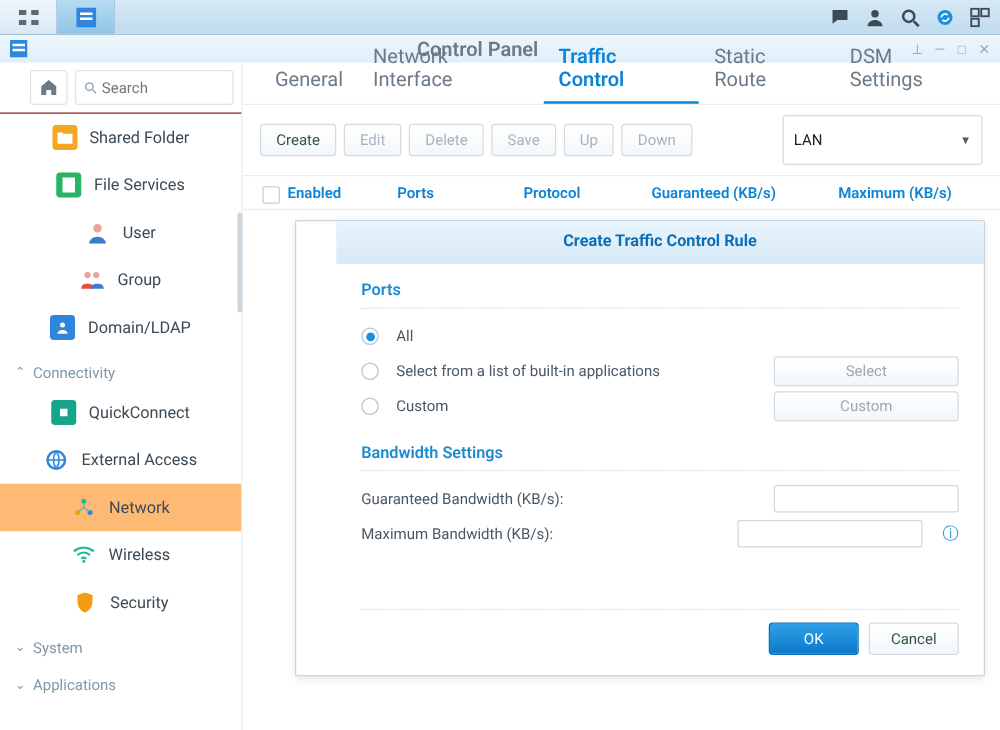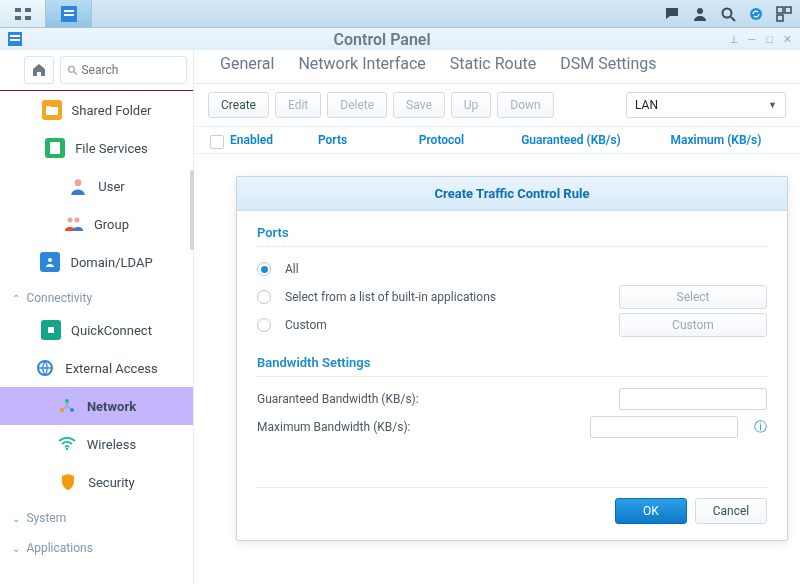--- a/index.html
+++ b/index.html
@@ -17,40 +17,40 @@
 .cp-winbtns { display: flex; gap: 10px; color: #9aaab5; font-size: 11px; }
 .cp-body { display: flex; height: 534px; }
 .sidebar { width: 194px; border-right: 1px solid #e6eef4; display: flex; flex-direction: column; position: relative; }
 .cp-body > .sidebar::after{ content:""; position:absolute; right:-1px; top:120px; width:4px; height:80px; background:#cdd6dd; border-radius:2px;}
 .sb-search-row { display: flex; align-items: center; padding: 6px 6px 6px 24px; gap: 6px; border-bottom: 1px solid #7f1d1d; }
 .home-btn { width: 30px; height: 28px; border: 1px solid #dbe4eb; border-radius: 3px; background: #fff; display: flex; align-items: center; justify-content: center; cursor: pointer; }
 .search-box { flex: 1; height: 28px; border: 1px solid #dbe4eb; border-radius: 3px; display: flex; align-items: center; padding: 0 6px; gap: 4px; }
 .search-box input { border: 0; outline: 0; width: 100%; font-size: 12px; color: #555; }
 .sb-list { overflow: hidden; }
 .sb-item { display: flex; align-items: center; gap: 10px; padding: 9px 24px; font-size: 13px; color: #3c4a55; cursor: pointer; justify-content: center; }
-.sb-item.active { background: #c4b5fd; font-weight: bold; }
+.sb-item.active { background: #fdba74; }
 .sb-ico { width: 20px; height: 20px; display: flex; align-items: center; justify-content: center; border-radius: 3px; }
 .sb-section { padding: 10px 12px 6px; font-size: 12px; color: #7e98ab; display:flex; align-items:center; gap:6px; cursor:pointer;}
 .chev { font-size: 10px; color:#7e98ab; }
 .main { flex: 1; display: flex; flex-direction: column; position:relative; }
 .tabs { display: flex; border-bottom: 1px solid #e6eef4; padding: 0 14px; height:34px; align-items:flex-end;}
 .tab { padding: 8px 12px; font-size: 16px; color: #6b7a86; cursor: pointer; border-bottom: 2px solid transparent; }
 .tab.active { color: #0a84d6; font-weight: 600; border-bottom-color: #0a84d6; }
 .toolbar { display:flex; align-items:center; padding: 8px 14px; gap:6px; border-bottom: 1px solid #e6eef4;}
 .tbtn { height: 26px; padding: 0 12px; font-size: 12px; border:1px solid #d2dbe2; border-radius:3px; background: linear-gradient(#fff,#f3f7fa); color:#354; cursor:pointer; }
 .tbtn.disabled { color:#a8b4bd; cursor:default; }
-.if-select { margin-left:auto; width:160px; height:26px; border:1px solid #d2dbe2; border-radius:3px; background:#fff; display:flex; align-items:center; padding:0 8px; font-size:12px; color:#222; cursor:pointer; }
+.if-select { margin-left:auto; width:160px; height:40px; border:1px solid #d2dbe2; border-radius:3px; background:#fff; display:flex; align-items:center; padding:0 8px; font-size:12px; color:#222; cursor:pointer; }
 .if-select .caret { margin-left:auto; font-size:9px; color:#556;}
 .thead { display:flex; border-bottom: 1px solid #e6eef4; padding: 6px 14px; font-size:12px; color:#0a84d6; font-weight:600;}
 .th { text-align:center; }
 .th.en{ width:70px; text-align:left; padding-left:22px; position:relative;}
 .th.en::before{content:""; position:absolute; left:2px; top:2px; width:12px; height:12px; border:1px solid #c5d0d8; border-radius:2px; background:#fff;}
 .th.po{ flex:1;} .th.pr{ flex:1;} .th.gu{ width:150px;} .th.ma{ width:140px;}
 
-.dialog { position:absolute; left: 42px; top: 126px; width: 552px; background:#fff; border:1px solid #c8d4de; border-radius:2px; box-shadow: 0 2px 8px rgba(0,0,0,0.1);}
+.dialog { position:absolute; left: 42px; top: 126px; width: 552px; background:#fff; border:1px solid #c8d4de; border-radius:2px; box-shadow: 0 2px 8px rgba(0,0,0,0.1); padding-left: 32px;}
 .dlg-title { height:34px; background:linear-gradient(#eaf4fc,#d7eaf7); display:flex; align-items:center; justify-content:center; font-size:13px; font-weight:700; color:#0a6eb8; border-bottom:1px solid #cfe1ee;}
 .dlg-body { padding: 10px 20px 6px; font-size:12px; color:#4a5864;}
 .dlg-sec { font-size:13px; color:#1c8bcf; font-weight:600; padding: 4px 0 6px; border-bottom:1px dotted #d6dee4; margin-bottom:8px;}
 .radio-row { display:flex; align-items:center; height:28px; gap:14px;}
 .radio { width:14px; height:14px; border:1px solid #b9c6d0; border-radius:50%; background:#fff; display:flex; align-items:center; justify-content:center; cursor:pointer;}
 .radio.sel::after{content:""; width:7px; height:7px; border-radius:50%; background:#1a8fe0;}
 .radio-row button { margin-left:auto; width:148px; height:24px; font-size:12px; border:1px solid #d2dbe2; border-radius:3px; background:linear-gradient(#fff,#f3f7fa); color:#9ca9b3; cursor:default;}
 .field-row { display:flex; align-items:center; height:28px; gap:10px;}
 .field-row label{ flex:1;}
 .field-row input{ width:148px; height:22px; border:1px solid #cfd8df; border-radius:2px; padding:0 4px; font-size:12px;}
@@ -255,20 +255,21 @@
             <span class="chev">⌄</span>
             <span>Applications</span>
           </div>
       </div>
     </div>
 
     <div class="main">
       <div class="tabs">
         <div class="tab">General</div>
         <div class="tab">Network Interface</div>
+        <div class="tab active">Traffic Control</div>
         <div class="tab">Static Route</div>
         <div class="tab">DSM Settings</div>
       </div>
       <div class="toolbar">
         <button class="tbtn">Create</button>
         <button class="tbtn disabled">Edit</button>
         <button class="tbtn disabled">Delete</button>
         <button class="tbtn disabled">Save</button>
         <button class="tbtn disabled">Up</button>
         <button class="tbtn disabled">Down</button>

